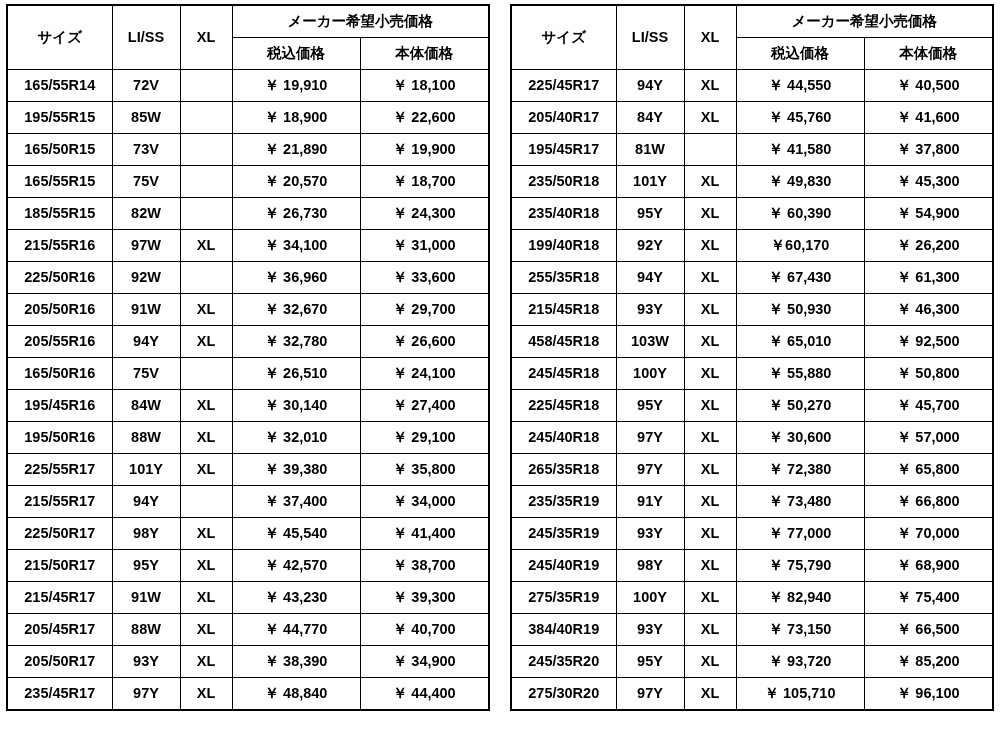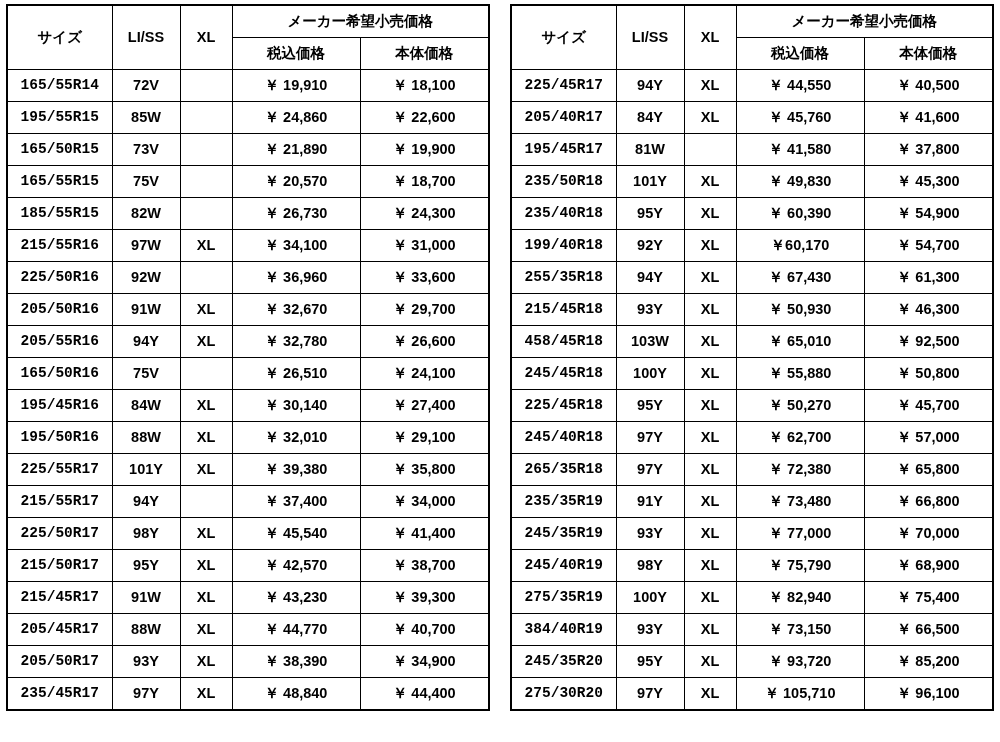--- a/index.html
+++ b/index.html
@@ -50,21 +50,21 @@
   
   col.c-size  { width: 105px; }
   col.c-lise  { width: 68px; }
   col.c-xl    { width: 52px; }
   col.c-tax   { width: 128px; }
   col.c-body  { width: 129px; }
 
   .hdr-main { height: 31px; line-height: 31px; }
   .hdr-sub  { height: 31px; line-height: 31px; }
 
-  .cell-size { font-size: 14.5px; font-family: Liberation Mono, monospace; }
+  .cell-size { font-size: 14.5px; }
   .cell-price { font-size: 14.5px; }
 </style>
 </head>
 <body>
 
 <div class="page">
 
   <table class="price-table">
     <colgroup>
       <col class="c-size">
@@ -90,21 +90,21 @@
           <td class="cell-size">165/55R14</td>
           <td>72V</td>
           <td></td>
           <td class="cell-price">￥ 19,910</td>
           <td class="cell-price">￥ 18,100</td>
         </tr>
         <tr>
           <td class="cell-size">195/55R15</td>
           <td>85W</td>
           <td></td>
-          <td class="cell-price">￥ 24,860</td>
+          <td class="cell-price">￥ 18,900</td>
           <td class="cell-price">￥ 22,600</td>
         </tr>
         <tr>
           <td class="cell-size">165/50R15</td>
           <td>73V</td>
           <td></td>
           <td class="cell-price">￥ 21,890</td>
           <td class="cell-price">￥ 19,900</td>
         </tr>
         <tr>
@@ -283,21 +283,21 @@
           <td>95Y</td>
           <td>XL</td>
           <td class="cell-price">￥ 60,390</td>
           <td class="cell-price">￥ 54,900</td>
         </tr>
         <tr>
           <td class="cell-size">199/40R18</td>
           <td>92Y</td>
           <td>XL</td>
           <td class="cell-price">￥60,170</td>
-          <td class="cell-price">￥ 54,700</td>
+          <td class="cell-price">￥ 26,200</td>
         </tr>
         <tr>
           <td class="cell-size">255/35R18</td>
           <td>94Y</td>
           <td>XL</td>
           <td class="cell-price">￥ 67,430</td>
           <td class="cell-price">￥ 61,300</td>
         </tr>
         <tr>
           <td class="cell-size">215/45R18</td>
@@ -324,21 +324,21 @@
           <td class="cell-size">225/45R18</td>
           <td>95Y</td>
           <td>XL</td>
           <td class="cell-price">￥ 50,270</td>
           <td class="cell-price">￥ 45,700</td>
         </tr>
         <tr>
           <td class="cell-size">245/40R18</td>
           <td>97Y</td>
           <td>XL</td>
-          <td class="cell-price">￥ 62,700</td>
+          <td class="cell-price">￥ 30,600</td>
           <td class="cell-price">￥ 57,000</td>
         </tr>
         <tr>
           <td class="cell-size">265/35R18</td>
           <td>97Y</td>
           <td>XL</td>
           <td class="cell-price">￥ 72,380</td>
           <td class="cell-price">￥ 65,800</td>
         </tr>
         <tr>

